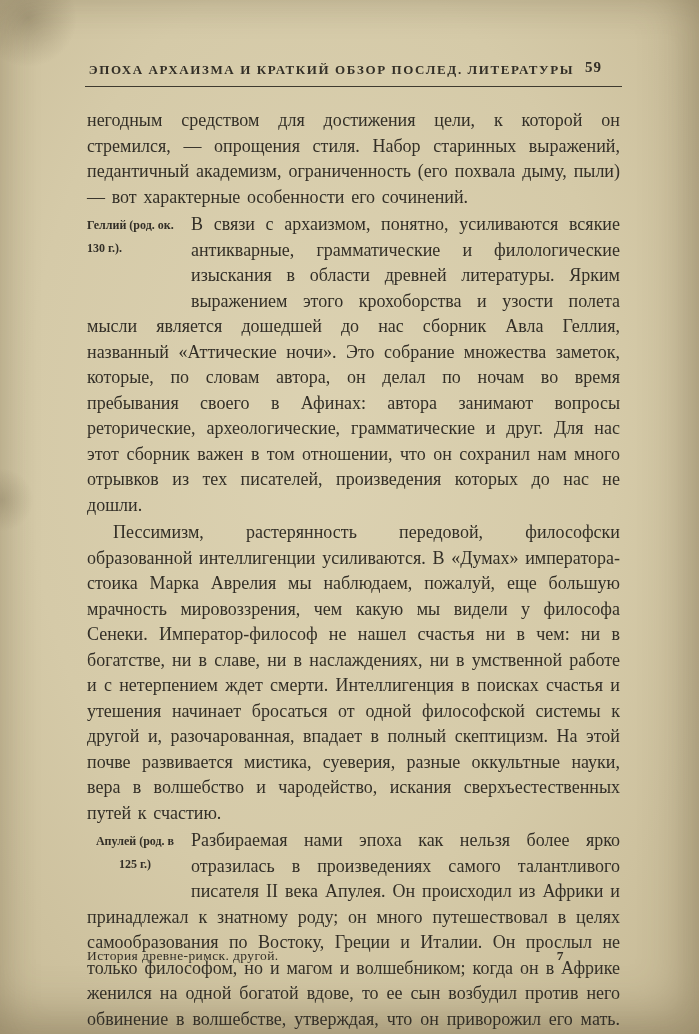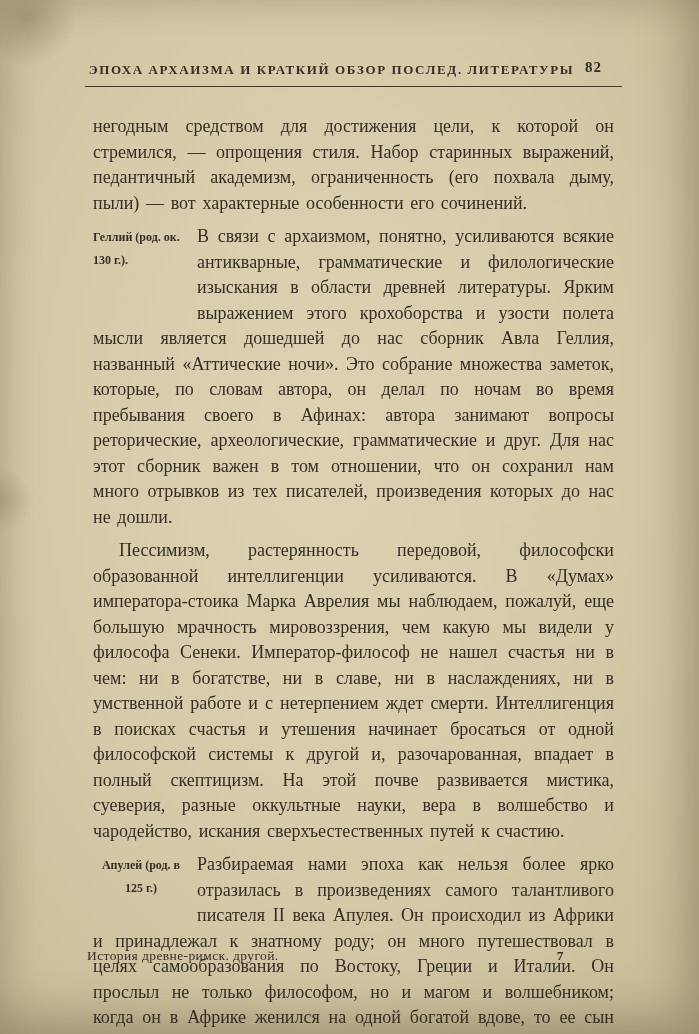--- a/index.html
+++ b/index.html
@@ -52,21 +52,21 @@
     position: absolute;
     top: 106px;
     left: 85px;
     width: 537px;
     font-size: 18px;
     line-height: 25.5px;
     text-align: justify;
     word-spacing: 2.2px;
   }
   .para {
-    margin: 8px;
+    margin: 2px;
     padding: 0;
   }
   .para.indent {
     text-indent: 26px;
   }
   .sidenote {
     float: left;
     width: 96px;
     margin-right: 8px;
     font-size: 12px;
@@ -99,21 +99,21 @@
     font-weight: bold;
   }
 </style>
 </head>
 <body>
 
 <div class="page">
 
   <div class="running-header">
     <span class="header-title">ЭПОХА АРХАИЗМА И КРАТКИЙ ОБЗОР ПОСЛЕД. ЛИТЕРАТУРЫ</span>
-    <span class="page-number">82</span>
+    <span class="page-number">59</span>
   </div>
 
   <div class="text-block">
 
     <p class="para">негодным средством для достижения цели, к которой он стремился, — опрощения стиля. Набор старинных выражений, педантичный академизм, ограниченность (его похвала дыму, пыли) — вот характерные особенности его сочинений.</p>
 
     <p class="para">
       <span class="sidenote sidenote-3">Геллий (род. ок. 130 г.).</span><span class="para-text">В связи с архаизмом, понятно, усиливаются всякие антикварные, грамматические и филологические изыскания в области древней литературы. Ярким выражением этого крохоборства и узости полета мысли является дошедшей до нас сборник Авла Геллия, названный «Аттические ночи». Это собрание множества заметок, которые, по словам автора, он делал по ночам во время пребывания своего в Афинах: автора занимают вопросы реторические, археологические, грамматические и друг. Для нас этот сборник важен в том отношении, что он сохранил нам много отрывков из тех писателей, произведения которых до нас не дошли.</span>
     </p>
 

